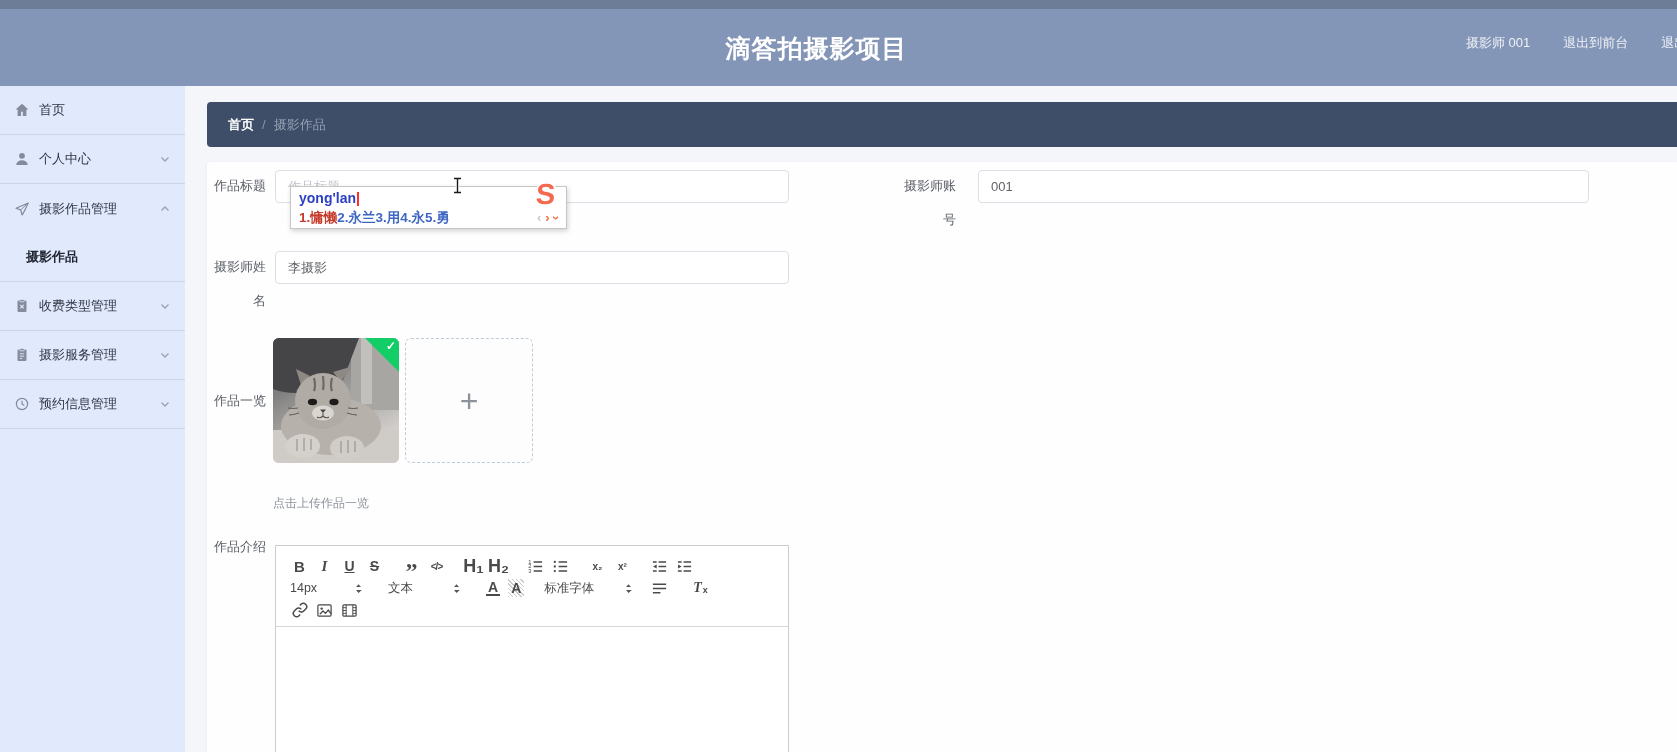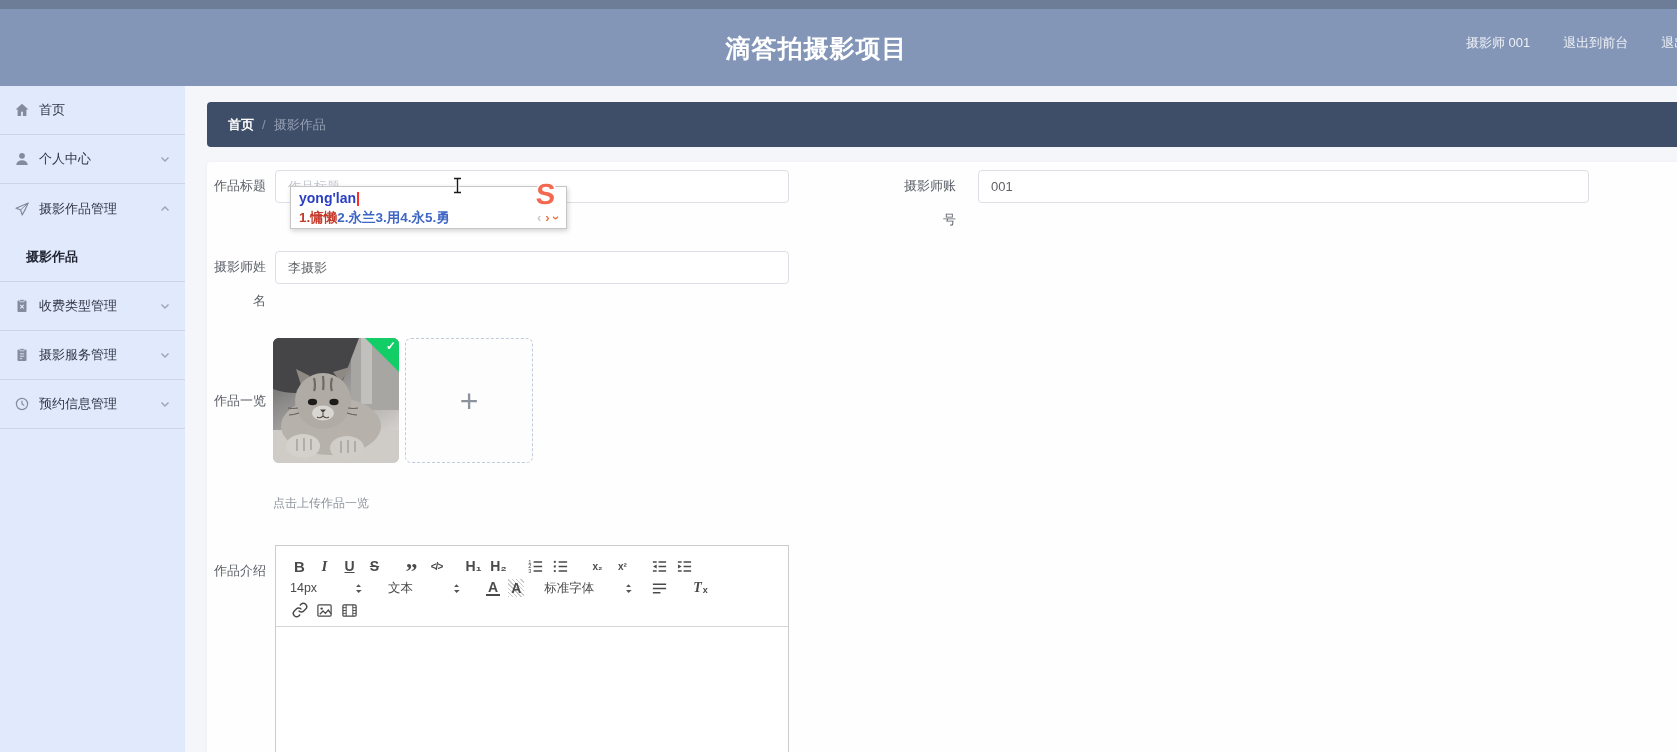--- a/index.html
+++ b/index.html
@@ -61,21 +61,21 @@
   .tb{display:flex;align-items:center;height:22px;color:#4a4a4a;}
   .btn{width:19px;height:20px;display:flex;align-items:center;justify-content:center;
        margin-right:6px;cursor:pointer;color:#4a4a4a;}
   .grp{margin-left:12px;}
   .g-b{font-weight:700;font-size:15px;}
   .g-i{font-style:italic;font-family:"Liberation Serif",serif;font-size:15px;font-weight:700;}
   .g-u{text-decoration:underline;font-size:14px;font-weight:600;}
   .g-s{text-decoration:line-through;font-size:14px;font-weight:600;}
   .g-q{font-family:"Liberation Serif",serif;font-weight:700;font-size:24px;line-height:10px;margin-top:10px;}
   .g-c{font-size:10px;font-weight:700;letter-spacing:-1px;}
-  .g-h{font-weight:700;font-size:14px;}
+  .g-h{font-weight:700;font-size:18px;}
   .g-x{font-size:10px;font-weight:600;}
   .ctl{display:flex;align-items:center;justify-content:space-between;font-size:12.5px;
        color:#4a4a4a;cursor:pointer;}
   .w-size{width:72px;margin-right:26px;}
   .w-para{width:72px;margin-right:26px;}
   .w-font{width:88px;margin-left:18px;margin-right:18px;}
   .a-color{font-weight:700;font-size:14px;line-height:13px;border-bottom:2px solid #4a4a4a;
            padding:0 2px;margin-right:8px;cursor:pointer;}
   .a-bg{font-weight:700;font-size:14px;padding:1px 3px;margin-right:2px;cursor:pointer;
         background:repeating-linear-gradient(45deg,#c9c9c9 0 1px,transparent 1px 3px);}
@@ -228,21 +228,21 @@
           <path d="M24 101v12M31 100v13M38 101v11M68 103v12M75 102v13M82 103v11" stroke="#9a958f" stroke-width="1.2"></path>
         </svg>
         <div class="badge"></div>
         <div class="badge-check">✓</div>
       </div>
       <div class="upload-box">
         <span class="plus">+</span>
       </div>
       <div class="hint">点击上传作品一览</div>
 
-      <div class="f-label" style="left:7px;top:392px;width:56px;">作品介绍</div>
+      <div class="f-label" style="left:7px;top:368px;width:56px;">作品介绍</div>
       <div class="editor">
         <div class="toolbar">
           <div class="tb">
             <span class="btn g-b">B</span>
             <span class="btn g-i">I</span>
             <span class="btn g-u">U</span>
             <span class="btn g-s">S</span>
             <span class="btn g-q grp">”</span>
             <span class="btn g-c">&lt;/&gt;</span>
             <span class="btn g-h grp">H₁</span>

